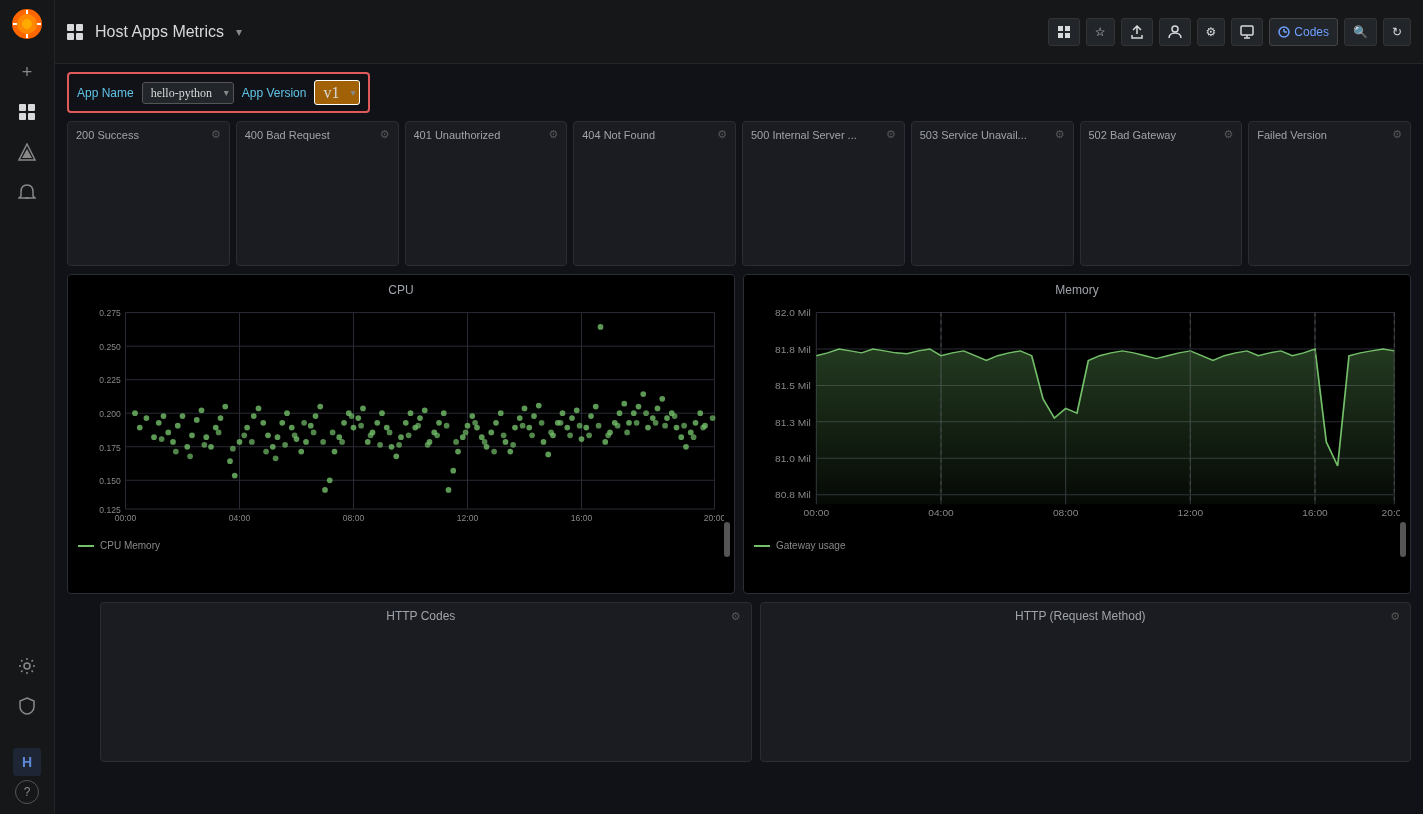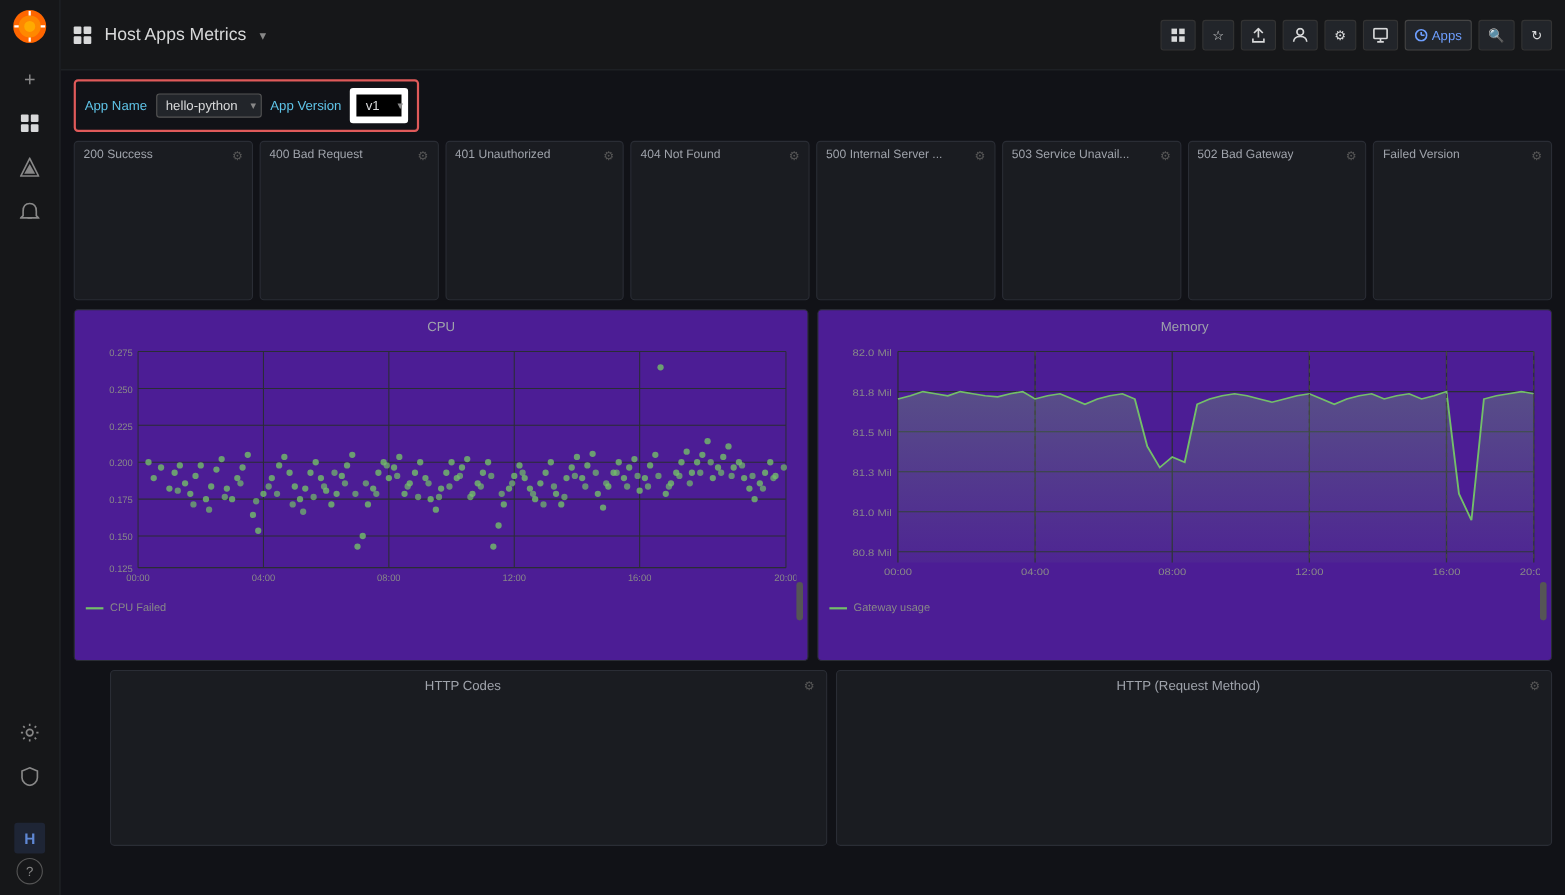--- a/index.html
+++ b/index.html
@@ -130,20 +130,21 @@
       background: #22252a;
       border: 1px solid #444;
       border-radius: 3px;
       color: #d8d9da;
       padding: 3px 20px 3px 8px;
       font-size: 12px;
       cursor: pointer;
       appearance: none;
       -webkit-appearance: none;
       position: relative;
+      font-family: Liberation Serif, serif;
     }
     .filter-select-wrap {
       position: relative;
       display: inline-flex;
       align-items: center;
     }
     .filter-select-wrap::after {
       content: '▾';
       position: absolute;
       right: 5px;
@@ -160,21 +161,21 @@
     }
     .panel {
       background: #1a1c21;
       border: 1px solid #2a2d35;
       border-radius: 4px;
       position: relative;
       overflow: hidden;
     }
     .panel-header {
       display: flex;
-      align-items: flex-start;
+      align-items: center;
       justify-content: space-between;
       padding: 6px 8px 4px;
     }
     .panel-title {
       font-size: 11px;
       color: #9fa3ab;
       white-space: nowrap;
       overflow: hidden;
       text-overflow: ellipsis;
     }
@@ -192,21 +193,21 @@
       justify-content: center;
     }
 
     
     .charts-row {
       display: grid;
       grid-template-columns: 1fr 1fr;
       gap: 8px;
     }
     .chart-panel {
-      background: #4c1d95;
+      background: #000000;
       border: 1px solid #2a2d35;
       border-radius: 4px;
       padding: 8px 10px;
       height: 320px;
       position: relative;
     }
     .chart-title {
       text-align: center;
       font-size: 12px;
       color: #9fa3ab;
@@ -376,41 +377,41 @@
             <line x1="7" y1="10" x2="7" y2="13" stroke="#d8d9da" stroke-width="1.5"></line>
             <line x1="4" y1="13" x2="10" y2="13" stroke="#d8d9da" stroke-width="1.5"></line>
           </svg>
       </button>
       <button class="topbar-btn today">
         <svg width="12" height="12" viewBox="0 0 12 12">
             <circle cx="6" cy="6" r="5" fill="none" stroke="#6e9fff" stroke-width="1.5"></circle>
             <line x1="6" y1="3" x2="6" y2="6" stroke="#6e9fff" stroke-width="1.5"></line>
             <line x1="6" y1="6" x2="9" y2="6" stroke="#6e9fff" stroke-width="1.5"></line>
           </svg>
-        <span>Apps</span>
+        <span>Codes</span>
       </button>
       <button class="topbar-btn">🔍</button>
       <button class="topbar-btn">↻</button>
     </div>
   </div>
 
   <div class="content">
 
     <div class="filter-bar">
       <span class="filter-label">App Name</span>
       <div class="filter-select-wrap">
         <select class="filter-select" style="background:#22252a;border:1px solid #555;color:#d8d9da;padding:3px 20px 3px 8px;border-radius:3px;font-size:12px;">
           <option>hello-python</option>
           <option>hello-node</option>
           <option>hello-java</option>
         </select>
       </div>
       <span class="filter-label">App Version</span>
       <div class="filter-select-wrap">
-        <select class="filter-select" style="background:#000000;border:6px solid #ffffff;color:#d8d9da;padding:3px 20px 3px 8px;border-radius:3px;font-size:12px;">
+        <select class="filter-select" style="background:#a16207;border:1px solid #ffffff;color:#d8d9da;padding:3px 20px 3px 8px;border-radius:3px;font-size:16px;">
           <option>v1</option>
           <option>v2</option>
           <option>v3</option>
         </select>
       </div>
     </div>
 
     <div class="top-panels">
       <div class="panel">
         <div class="panel-header">
@@ -678,21 +679,21 @@
           <circle cx="608" cy="125" r="3" fill="#73bf69" opacity="0.7"></circle>
           <circle cx="618" cy="128" r="3" fill="#73bf69" opacity="0.7"></circle>
           <circle cx="628" cy="118" r="3" fill="#73bf69" opacity="0.7"></circle>
           <circle cx="638" cy="128" r="3" fill="#73bf69" opacity="0.7"></circle>
           <circle cx="648" cy="140" r="3" fill="#73bf69" opacity="0.7"></circle>
           <circle cx="658" cy="130" r="3" fill="#73bf69" opacity="0.7"></circle>
           <circle cx="668" cy="120" r="3" fill="#73bf69" opacity="0.7"></circle>
         </svg>
         <div class="chart-legend">
           <span class="legend-line"></span>
-          <span>CPU Failed</span>
+          <span>CPU Memory</span>
         </div>
         <div class="chart-scroll-thumb" style="bottom:36px;height:35px;"></div>
       </div>
 
       <div class="chart-panel">
         <div class="chart-title">Memory</div>
         <svg class="chart-area" viewBox="0 0 570 240" preserveAspectRatio="none" style="height:230px;">
 
           <line x1="55" y1="10" x2="565" y2="10" stroke="#2a2d35" stroke-width="1"></line>
           <line x1="55" y1="48" x2="565" y2="48" stroke="#2a2d35" stroke-width="1"></line>

